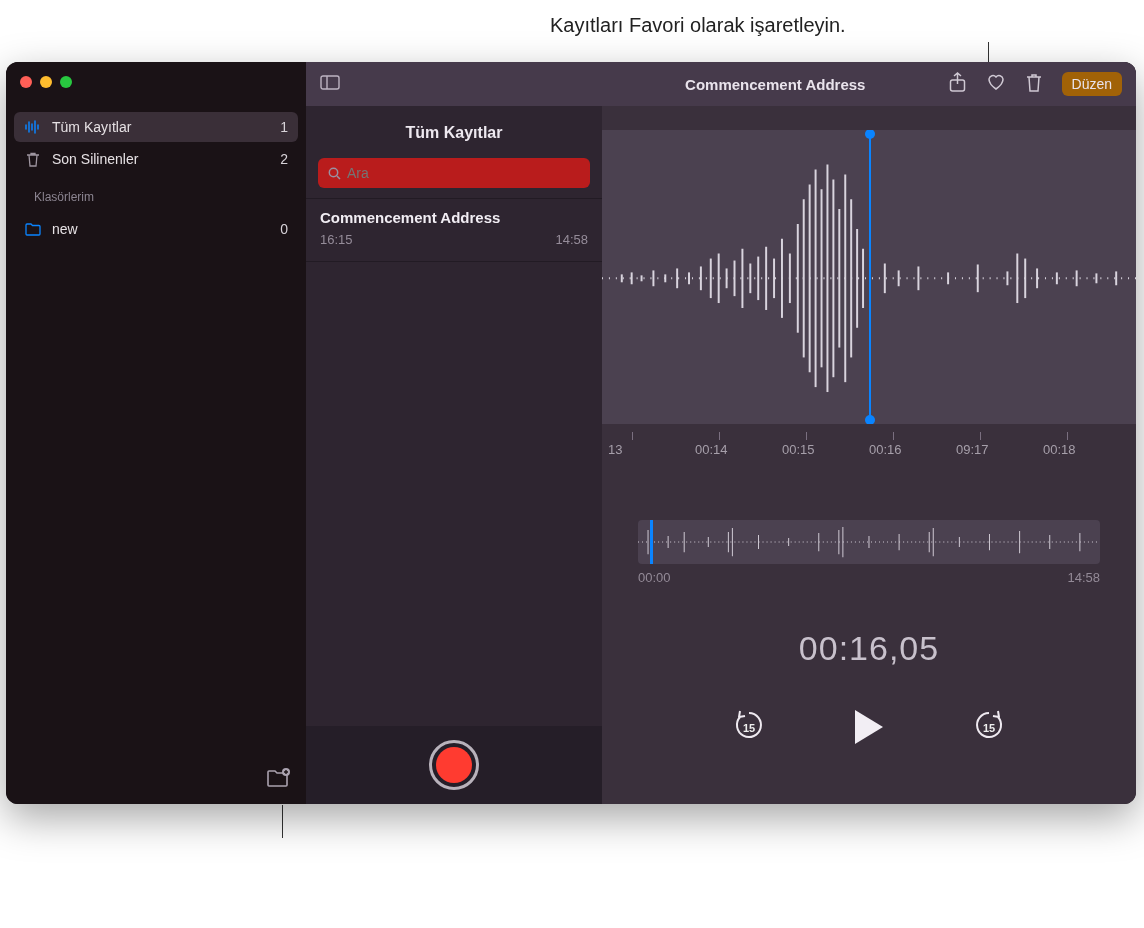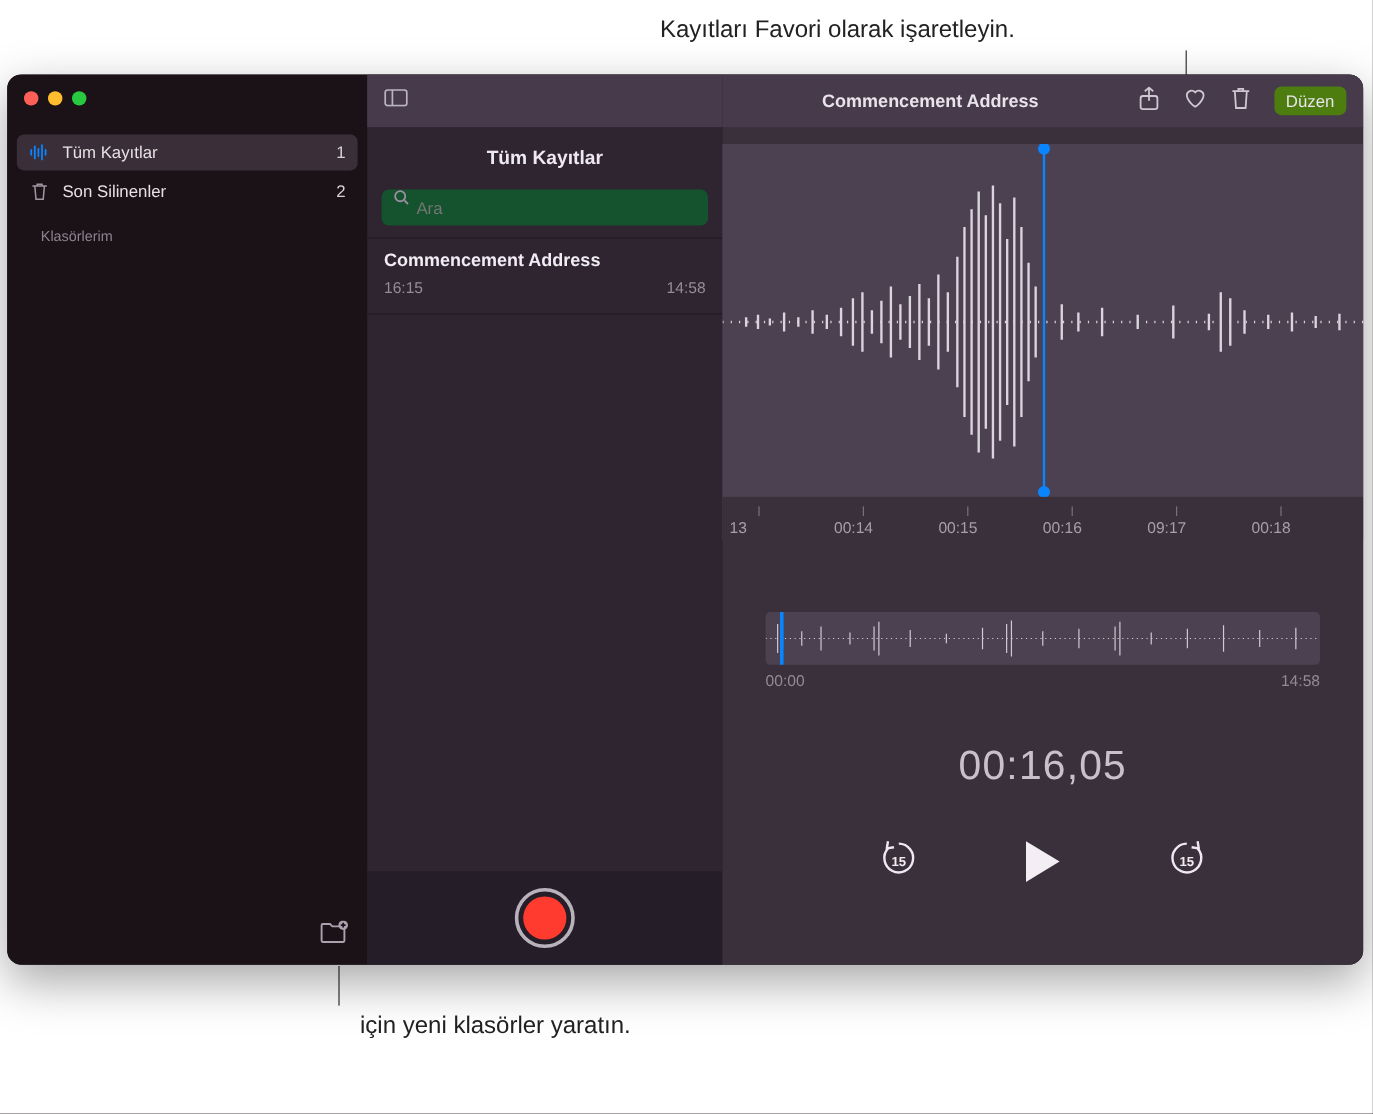--- a/index.html
+++ b/index.html
@@ -127,24 +127,25 @@
   }
   .list-header {
     text-align: center;
     font-weight: 700;
     color: #eee9f0;
     padding: 18px 0 16px 0;
     font-size: 16px;
   }
   .search {
     margin: 0 12px 10px 12px;
-    background: #14532d;
+    background: #b91c1c;
     border-radius: 6px;
     height: 30px;
     display: flex;
+    align-items: center;
     padding: 0 10px;
     color: #9a90a0;
     font-size: 14px;
   }
   .search svg { margin-right: 6px; }
   .search input {
     flex: 1;
     background: transparent;
     border: none;
     outline: none;
@@ -207,29 +208,29 @@
     color: #e9e3ec;
   }
   .toolbar-actions {
     display: flex;
     align-items: center;
     gap: 20px;
     padding-right: 14px;
     color: #bdb4c2;
   }
   .edit-btn {
-    background: #4d7c0f;
+    background: #a16207;
     padding: 4px 10px;
     border-radius: 6px;
     font-size: 14px;
     color: #e9e3ec;
   }
 
   .bigwave {
-    margin-top: 14px;
+    margin-top: 24px;
     height: 330px;
     background: #4b4150;
     position: relative;
     display: flex;
     flex-direction: column;
   }
   .bigwave-canvas {
     flex: 1;
     position: relative;
     overflow: hidden;
@@ -330,21 +331,20 @@
     top: 2px;
   }
 </style>
 </head>
 <body>
 
 <div class="callout-top">Kayıtları Favori olarak işaretleyin.</div>
 <div class="callout-line-top"></div>
 
 <div class="callout-bottom">
-  <div>için yeni klasörler yaratın.</div>
 </div>
 <div class="callout-line-bottom"></div>
 
 <div class="window">
 
   <div class="sidebar">
     <div class="traffic">
       <div class="traffic-dot dot-close"></div>
       <div class="traffic-dot dot-min"></div>
       <div class="traffic-dot dot-max"></div>
@@ -373,20 +373,31 @@
             <path d="M1 3h12M5 3V1.5h4V3M3 3l1 11h6l1-11"></path>
             </svg>
         </span>
         <span>Son Silinenler</span>
         <span class="side-count">2</span>
       </div>
     </div>
 
     <div class="side-section-label">Klasörlerim</div>
 
+    <div class="side-list">
+      <div class="side-item">
+        <span class="side-icon">
+          <svg width="16" height="13" viewBox="0 0 16 13" fill="none" stroke="#0a84ff" stroke-width="1.3">
+            <path d="M1 2a1 1 0 011-1h4l1.5 1.5H14a1 1 0 011 1V11a1 1 0 01-1 1H2a1 1 0 01-1-1V2z"></path>
+            </svg>
+        </span>
+        <span>new</span>
+        <span class="side-count">0</span>
+      </div>
+    </div>
 
     <div class="new-folder">
       <svg width="24" height="20" viewBox="0 0 24 20" fill="none" stroke="#aaa2af" stroke-width="1.6">
         <path d="M2 4a1 1 0 011-1h6l2 2h9a1 1 0 011 1v11a1 1 0 01-1 1H3a1 1 0 01-1-1V4z"></path>
         <circle cx="20" cy="4" r="4" fill="#aaa2af" stroke="none"></circle>
         <path d="M20 2v4M18 4h4" stroke="#1a1216" stroke-width="1.4"></path>
       </svg>
     </div>
   </div>
 

